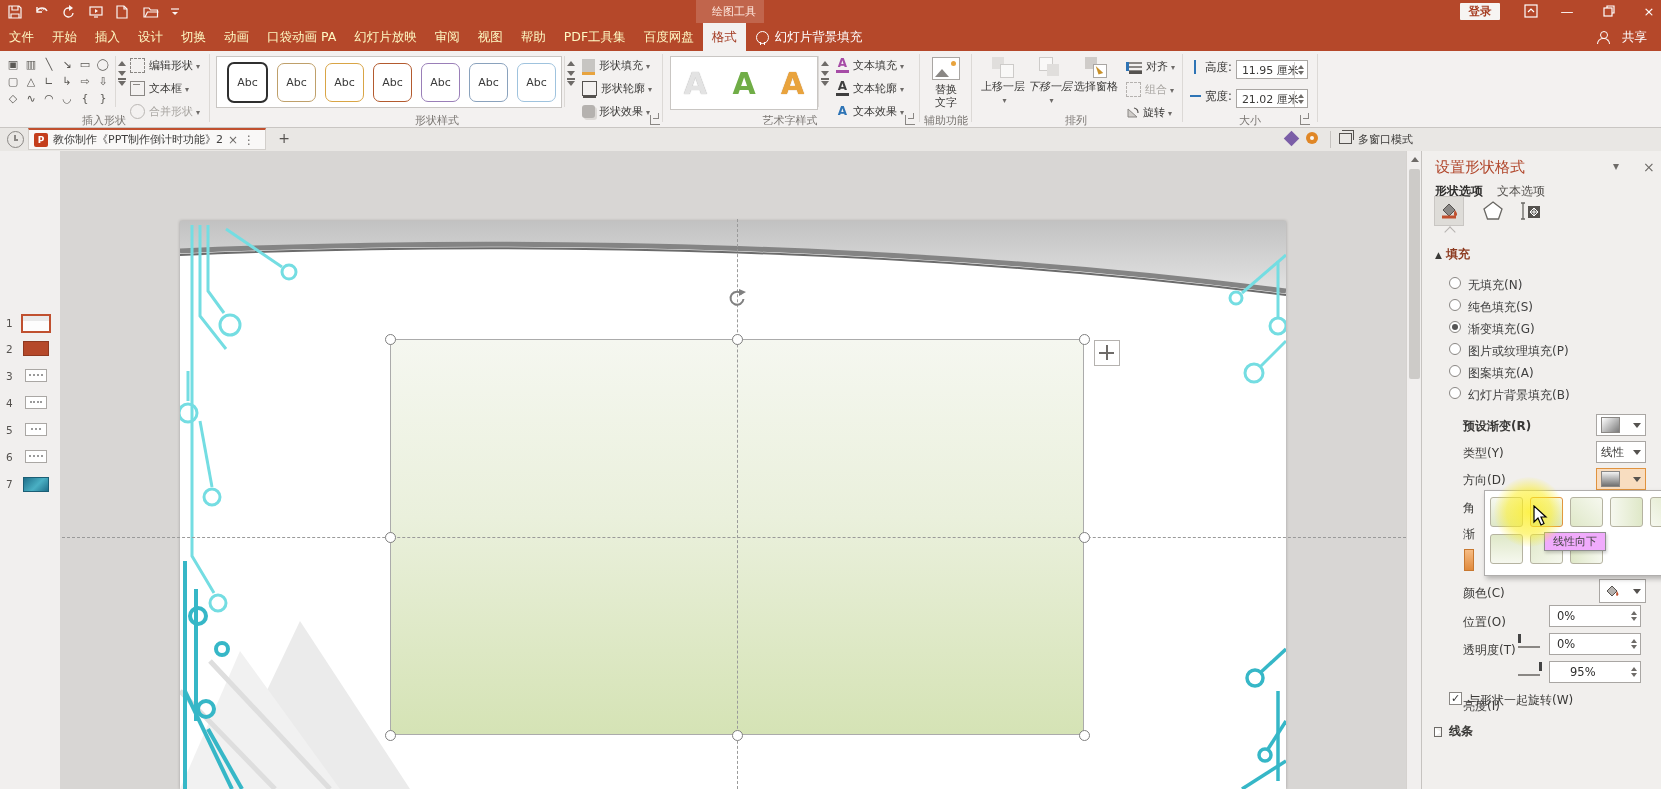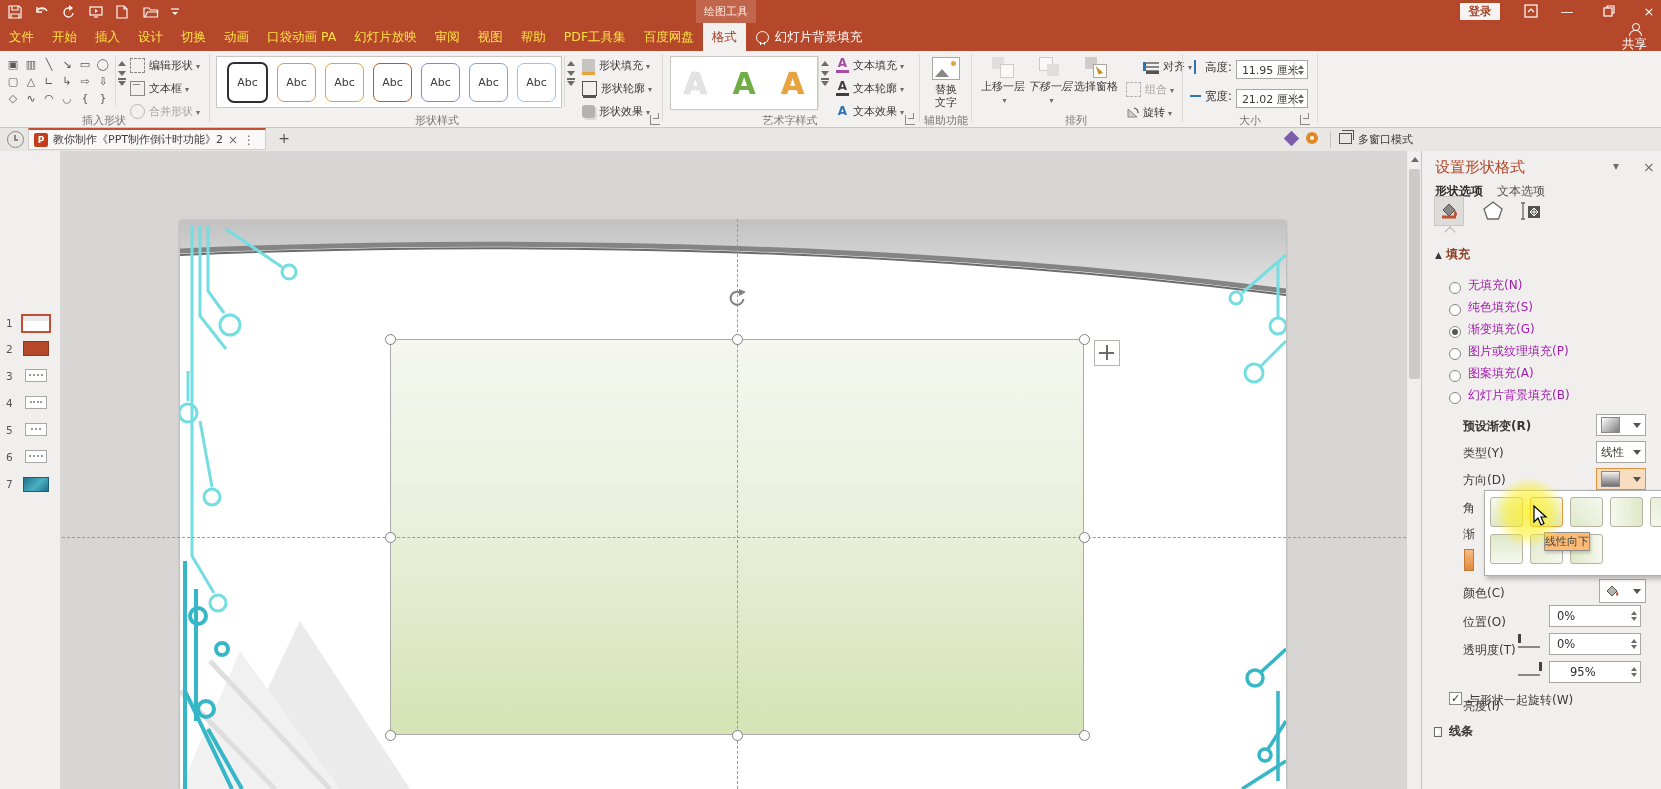--- a/index.html
+++ b/index.html
@@ -8,32 +8,32 @@
        -webkit-font-smoothing:antialiased;}
   .abs{position:absolute;}
   
   .titlebar{position:absolute;left:0;top:0;width:1661px;height:23px;background:#b5482a;color:#fff;}
   .qat{position:absolute;left:8px;top:0;height:23px;display:flex;align-items:center;gap:13px;}
   .qicon{width:14px;height:14px;position:relative;opacity:.95;}
   .qicon svg{display:block;}
   .ttl{position:absolute;left:300px;top:0;width:400px;height:23px;line-height:23px;
        font-size:11.5px;color:#fff;white-space:nowrap;}
   .ctxtool{position:absolute;left:696px;top:0;width:60px;height:23px;line-height:23px;text-align:center;
-       font-size:11px;background:rgba(255,255,255,.16);color:#ffe9e0;}
+       font-size:11px;background:rgba(255,255,255,.16);color:#ffe9e0;padding-left:8px;}
   .loginbtn{position:absolute;left:1460px;top:3px;width:40px;height:17px;line-height:17px;background:#f6f4f2;
        color:#a63d22;font-size:11.5px;text-align:center;border-radius:1px;font-weight:bold;}
   .winbtn{position:absolute;top:0;width:30px;height:23px;color:#fff;text-align:center;line-height:23px;font-size:13px;}
   
   .menurow{position:absolute;left:0;top:23px;width:1661px;height:28px;background:#b5482a;display:flex;align-items:stretch;}
-  .mtab{padding:0 9px;line-height:28px;color:#fde047;font-size:12.5px;white-space:nowrap;}
+  .mtab{padding:0 9px;line-height:28px;color:#fef9c3;font-size:12.5px;white-space:nowrap;}
   .mtab.active{background:#f3f1f0;color:#a33b22;}
   .tellme{display:flex;align-items:center;gap:6px;color:#fff;padding:0 10px;font-size:12.5px;}
   .bulb{width:11px;height:11px;border:1.5px solid #fff;border-radius:50%;position:relative;}
   .bulb:after{content:"";position:absolute;left:3px;top:10px;width:3px;height:3px;border-left:1.5px solid #fff;border-right:1.5px solid #fff;}
-  .sharebox{position:absolute;right:14px;top:23px;height:28px;display:flex;align-items:center;gap:13px;color:#fff;font-size:12.5px;flex-direction:column;}
+  .sharebox{position:absolute;right:14px;top:23px;height:28px;display:flex;align-items:center;gap:13px;color:#fff;font-size:12.5px;}
   .person{width:12px;height:12px;position:relative;}
   .person:before{content:"";position:absolute;left:3px;top:0;width:6px;height:6px;border:1.2px solid #fff;border-radius:50%;}
   .person:after{content:"";position:absolute;left:0;top:7px;width:11px;height:5px;border:1.2px solid #fff;border-bottom:none;border-radius:6px 6px 0 0;}
   
   .ribbon{position:absolute;left:0;top:51px;width:1661px;height:76px;background:#f3f1f0;border-bottom:1px solid #c9c6c3;}
   .gsep{position:absolute;top:3px;width:1px;height:68px;background:#dcd9d6;}
   .glabel{position:absolute;top:62px;font-size:11px;color:#7a7672;white-space:nowrap;transform:translateX(-50%);}
   .dlaunch{position:absolute;top:64px;width:9px;height:9px;border-left:1px solid #8a8784;border-bottom:1px solid #8a8784;}
   .dlaunch:after{content:"";position:absolute;left:2px;top:-2px;width:5px;height:5px;border-right:1px solid #8a8784;border-bottom:1px solid #8a8784;}
   .shapegrid{position:absolute;left:4px;top:5px;width:110px;display:grid;grid-template-columns:repeat(6,18px);grid-auto-rows:17px;}
@@ -115,36 +115,36 @@
   .vthumb{position:absolute;left:2px;top:18px;width:11px;height:210px;background:#cdcbc8;border-radius:2px;}
   
   .panel{position:absolute;left:1421px;top:151px;width:240px;height:638px;background:#f1efed;border-left:1px solid #c6c3c0;font-size:12px;}
   .ptitle{position:absolute;left:13px;top:7px;font-size:15px;color:#b1472c;}
   .pclose{position:absolute;top:8px;color:#6e6b68;font-size:12px;}
   .ptab{position:absolute;top:32px;font-size:12px;}
   .iconbox{position:absolute;top:45px;width:30px;height:30px;display:flex;align-items:center;justify-content:center;}
   .iconbox.sel{background:#dedcd8;border:1px solid #c9c6c3;box-sizing:border-box;}
   .notch{position:absolute;left:24px;top:77px;width:7px;height:7px;background:#f1efed;border-left:1px solid #b5b2af;border-top:1px solid #b5b2af;transform:rotate(45deg);}
   .sechead{position:absolute;left:13px;font-weight:bold;color:#8c3a1f;font-size:12px;}
-  .radiorow{position:absolute;left:27px;display:flex;align-items:flex-end;gap:7px;color:#a21caf;font-size:12px;white-space:nowrap;}
+  .radiorow{position:absolute;left:27px;display:flex;align-items:flex-start;gap:7px;color:#404040;font-size:12px;white-space:nowrap;}
   .rdot{width:12px;height:12px;border-radius:50%;border:1px solid #8a8784;background:#fff;box-sizing:border-box;position:relative;flex:none;}
   .rdot.on:after{content:"";position:absolute;left:2px;top:2px;width:6px;height:6px;border-radius:50%;background:#555;}
   .plabel{position:absolute;left:41px;color:#3a3937;white-space:nowrap;}
   .pbtn{position:absolute;left:174px;width:50px;height:22px;background:#fff;border:1px solid #a9a6a3;box-sizing:border-box;display:flex;align-items:center;justify-content:space-between;padding:0 4px;}
   .pbtn .swg{width:17px;height:14px;border:1px solid #8a8784;background:linear-gradient(135deg,#ffffff 0%,#7a7a7a 100%);}
   .pbtn .swgd{width:17px;height:14px;border:1px solid #8a8784;background:linear-gradient(180deg,#f2f2f2 0%,#6f6f6f 100%);}
   .pbtn .da{width:0;height:0;border-left:4px solid transparent;border-right:4px solid transparent;border-top:5px solid #55524f;}
   .pbtn.hot{background:#f8ddc0;border:1px solid #e0923e;}
   .pspin{position:absolute;left:127px;width:92px;height:22px;background:#fff;border:1px solid #a9a6a3;box-sizing:border-box;font-size:11.5px;line-height:20px;padding-left:7px;}
   .pspin .spinars{top:2px;height:16px;border-left:none;}
   .clip20{width:19px;overflow:hidden;white-space:nowrap;}
   .gallery{position:absolute;left:62px;top:339px;width:186px;height:84px;background:#fff;border:1px solid #b0aead;box-shadow:2px 3px 5px rgba(0,0,0,.25);z-index:40;}
   .gsw{position:absolute;width:33px;height:30px;border:1px solid #b5b3a1;border-radius:3px;box-sizing:border-box;}
   .stopbar{position:absolute;left:42px;top:398px;width:8px;height:20px;background:linear-gradient(180deg,#f6bc84,#e08a3c);border:1px solid #c87830;z-index:35;}
-  .ptooltip{position:absolute;left:122px;top:381px;background:#fdba74;border:1px solid #8f8f8f;font-size:11px;color:#444;padding:1px 0;white-space:nowrap;z-index:45;box-shadow:1px 2px 3px rgba(0,0,0,.2);}
+  .ptooltip{position:absolute;left:122px;top:381px;background:#f0abfc;border:1px solid #8f8f8f;font-size:11px;color:#444;padding:1px 8px;white-space:nowrap;z-index:45;box-shadow:1px 2px 3px rgba(0,0,0,.2);}
   .slidetrack{position:absolute;width:22px;height:2px;background:#8a8784;top:9px;}
   .slidehandle{position:absolute;width:2.5px;height:9px;background:#444;top:-3.5px;}
   .pcheck{position:absolute;left:27px;width:13px;height:13px;background:#fff;border:1px solid #8a8784;box-sizing:border-box;font-size:11px;line-height:11px;text-align:center;color:#333;}
   .linetri{position:absolute;left:13px;width:0;height:0;border-top:4px solid transparent;border-bottom:4px solid transparent;border-left:6px solid transparent;border-left-color:#6e6b68;}
   .linetri.hollow{border-left:6px solid #fff;outline:1px solid #6e6b68;width:0;}
   
   .clickglow{position:absolute;left:1494px;top:477px;width:70px;height:70px;border-radius:50%;z-index:50;
      background:radial-gradient(circle, rgba(252,238,33,.8) 0%, rgba(252,238,33,.55) 45%, rgba(252,238,33,0) 72%);}
   .cursor{position:absolute;left:1533px;top:505px;z-index:51;}
 </style>
@@ -363,21 +363,21 @@
       <span class="dd">下移一层</span>
     </div>
     <div class="bigbtn" style="left:1072px;top:6px;width:48px;">
       <span class="layericon">
           <span class="b1"></span>
           <span class="b2"></span>
           <span class="cursorlet"></span>
         </span>
       <span>选择窗格</span>
     </div>
-    <div class="rbtnrow" style="left:1126px;top:7px;margin-left:17px;">
+    <div class="rbtnrow" style="left:1126px;top:7px;">
       <span class="mi mi-outline" style="height:9px;border:none;border-left:3px solid #2e74b5;background:repeating-linear-gradient(180deg,#8a8784 0 2px,transparent 2px 4px);"></span>
       <span class="dd">对齐</span>
     </div>
     <div class="rbtnrow dis" style="left:1126px;top:30px;">
       <span class="mi" style="border:1px dashed #b5b2af;"></span>
       <span class="dd">组合</span>
     </div>
     <div class="rbtnrow" style="left:1126px;top:53px;">
       <span class="mi">
         <svg width="13" height="13">

